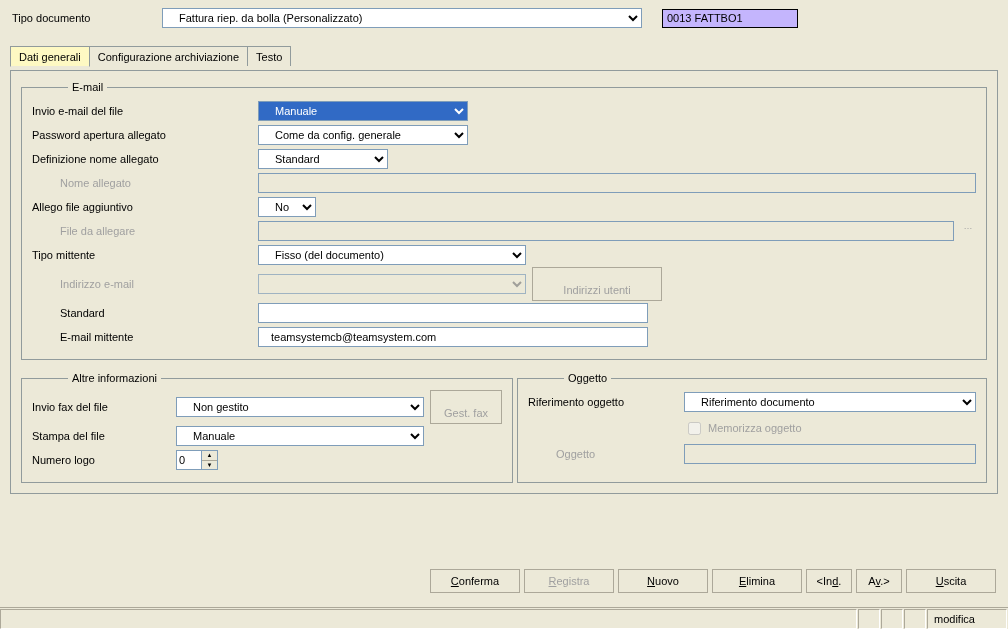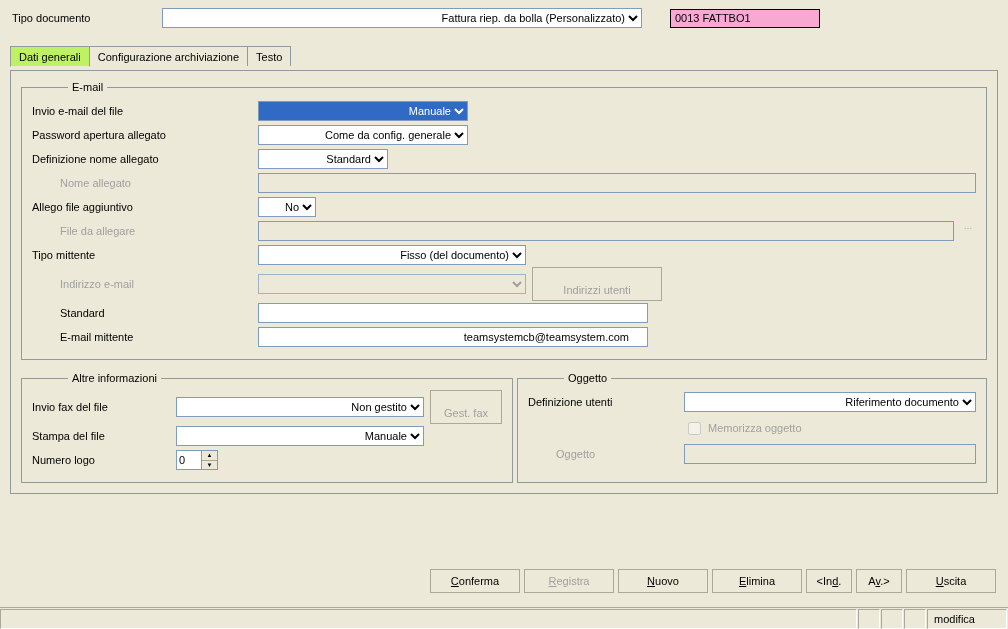--- a/index.html
+++ b/index.html
@@ -22,46 +22,46 @@
   .top-row .label { width: 142px; }
   .top-row select {
     width: 480px;
     height: 21px;
     font-family: inherit;
     font-size: 11px;
     background: #fff;
     border: 1px solid #7f9db9;
   }
   .code-box {
-    margin-left: 20px;
-    width: 150px;
+    margin-left: 12px;
+    width: 136px;
     height: 19px;
     line-height: 17px;
     padding: 0 4px;
-    background: #f9a8d4;
+    background: #c4b5fd;
     border: 1px solid #000;
     font-size: 11px;
   }
   .tab-strip {
     position: relative;
     margin-left: 10px;
     height: 24px;
   }
   .tab {
     display: inline-block;
     padding: 4px 8px 3px 8px;
     border: 1px solid #919b9c;
     border-bottom: none;
     background: #ece9d8;
     font-size: 11px;
     position: relative;
     cursor: pointer;
   }
   .tab.active {
-    background: #bef264;
+    background: #fef9c3;
     border-bottom: 1px solid #ece9d8;
     margin-bottom: -1px;
     z-index: 2;
     font-weight: normal;
   }
   .tab + .tab { margin-left: -1px; text-align: center; }
   .tab-panel {
     border: 1px solid #919b9c;
     margin: 0 10px 10px 10px;
     padding: 10px 10px 10px 10px;
@@ -91,22 +91,21 @@
     font-size: 11px;
   }
   .row .lbl.disabled { color: #a0a0a0; }
   .row .lbl.indent { padding-left: 28px; }
   select.combo, input.text {
     height: 20px;
     font-family: inherit;
     font-size: 11px;
     border: 1px solid #7f9db9;
     background: #fff;
-    padding: 0 18px;
-    text-align: right;
+    padding: 0 12px;
   }
   select.combo { padding-right: 0; }
   select.combo.selected-blue {
     background: #316ac5;
     color: #fff;
   }
   input.text.disabled, select.combo.disabled-look {
     background: #ece9d8;
     color: #808080;
   }
@@ -335,21 +334,21 @@
             <div>▼</div>
           </div>
         </div>
       </div>
     </fieldset>
 
     <fieldset class="oggetto">
       <legend>Oggetto</legend>
       <div class="fieldset-oggetto-inner">
         <div class="row">
-          <div class="lbl">Definizione utenti</div>
+          <div class="lbl">Riferimento oggetto</div>
           <select class="combo" style="flex:1">
             <option>Riferimento documento</option>
           </select>
         </div>
         <div class="row">
           <div class="lbl"></div>
           <label class="checkbox-disabled">
             <input type="checkbox" disabled="" style="">
             <span>Memorizza oggetto</span>
           </label>

